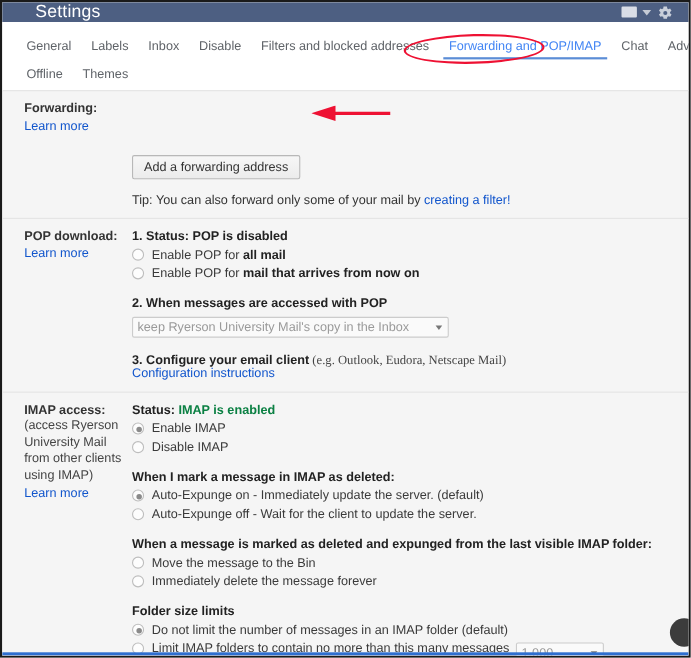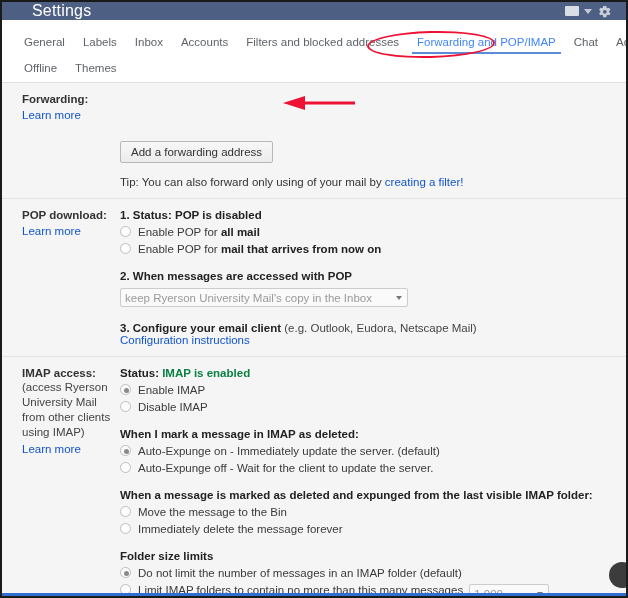--- a/index.html
+++ b/index.html
@@ -152,21 +152,21 @@
     position: absolute;
     left: 2.5px; top: 2.5px;
     width: 5px; height: 5px;
     border-radius: 50%;
     background: #8a8a8a;
   }
   .radio-lbl { color: #3a3a3a; }
   .b { font-weight: bold; color: #222; }
 
   .step-hd { font-weight: bold; color: #222; font-size: 11.5px; }
-  .step-hd .norm { font-weight: normal; color: #444; }
+  .step-hd .norm { font-weight: normal; color: #444; font-family: Liberation Serif, serif; }
   .blk { margin-top: 15px; }
 
   select.sel {
     font-family: "Liberation Sans", sans-serif;
     font-size: 11.5px;
     color: #9a9a9a;
     background: #fafafa;
     border: 1px solid #ccc;
     border-radius: 2px;
     padding: 2px 4px;
@@ -235,21 +235,21 @@
           </svg>
       </span>
     </span>
   </div>
 
   <div id="tabs-wrap">
     <div class="tabrow">
       <div class="tab">General</div>
       <div class="tab">Labels</div>
       <div class="tab">Inbox</div>
-      <div class="tab">Accounts</div>
+      <div class="tab">Disable</div>
       <div class="tab">Filters and blocked addresses</div>
       <div class="tab active">Forwarding and POP/IMAP</div>
       <div class="tab">Chat</div>
       <div class="tab">Advanced</div>
     </div>
     <div class="tabrow">
       <div class="tab">Offline</div>
       <div class="tab">Themes</div>
     </div>
     <div id="tabs-divider"></div>
@@ -258,21 +258,21 @@
   <div id="content">
 
     <div class="section">
       <div class="sec-label">
         <span class="lbl-title">Forwarding:</span>
         <a class="link learnmore">Learn more</a>
       </div>
       <div class="sec-body">
         <button class="btn">Add a forwarding address</button>
         <div class="tip">
-          <span>Tip: You can also forward only using of your mail by </span><a class="link">creating a filter!</a>
+          <span>Tip: You can also forward only some of your mail by </span><a class="link">creating a filter!</a>
         </div>
       </div>
     </div>
 
     <div class="section">
       <div class="sec-label">
         <span class="lbl-title">POP download:</span>
         <a class="link learnmore">Learn more</a>
       </div>
       <div class="sec-body">

